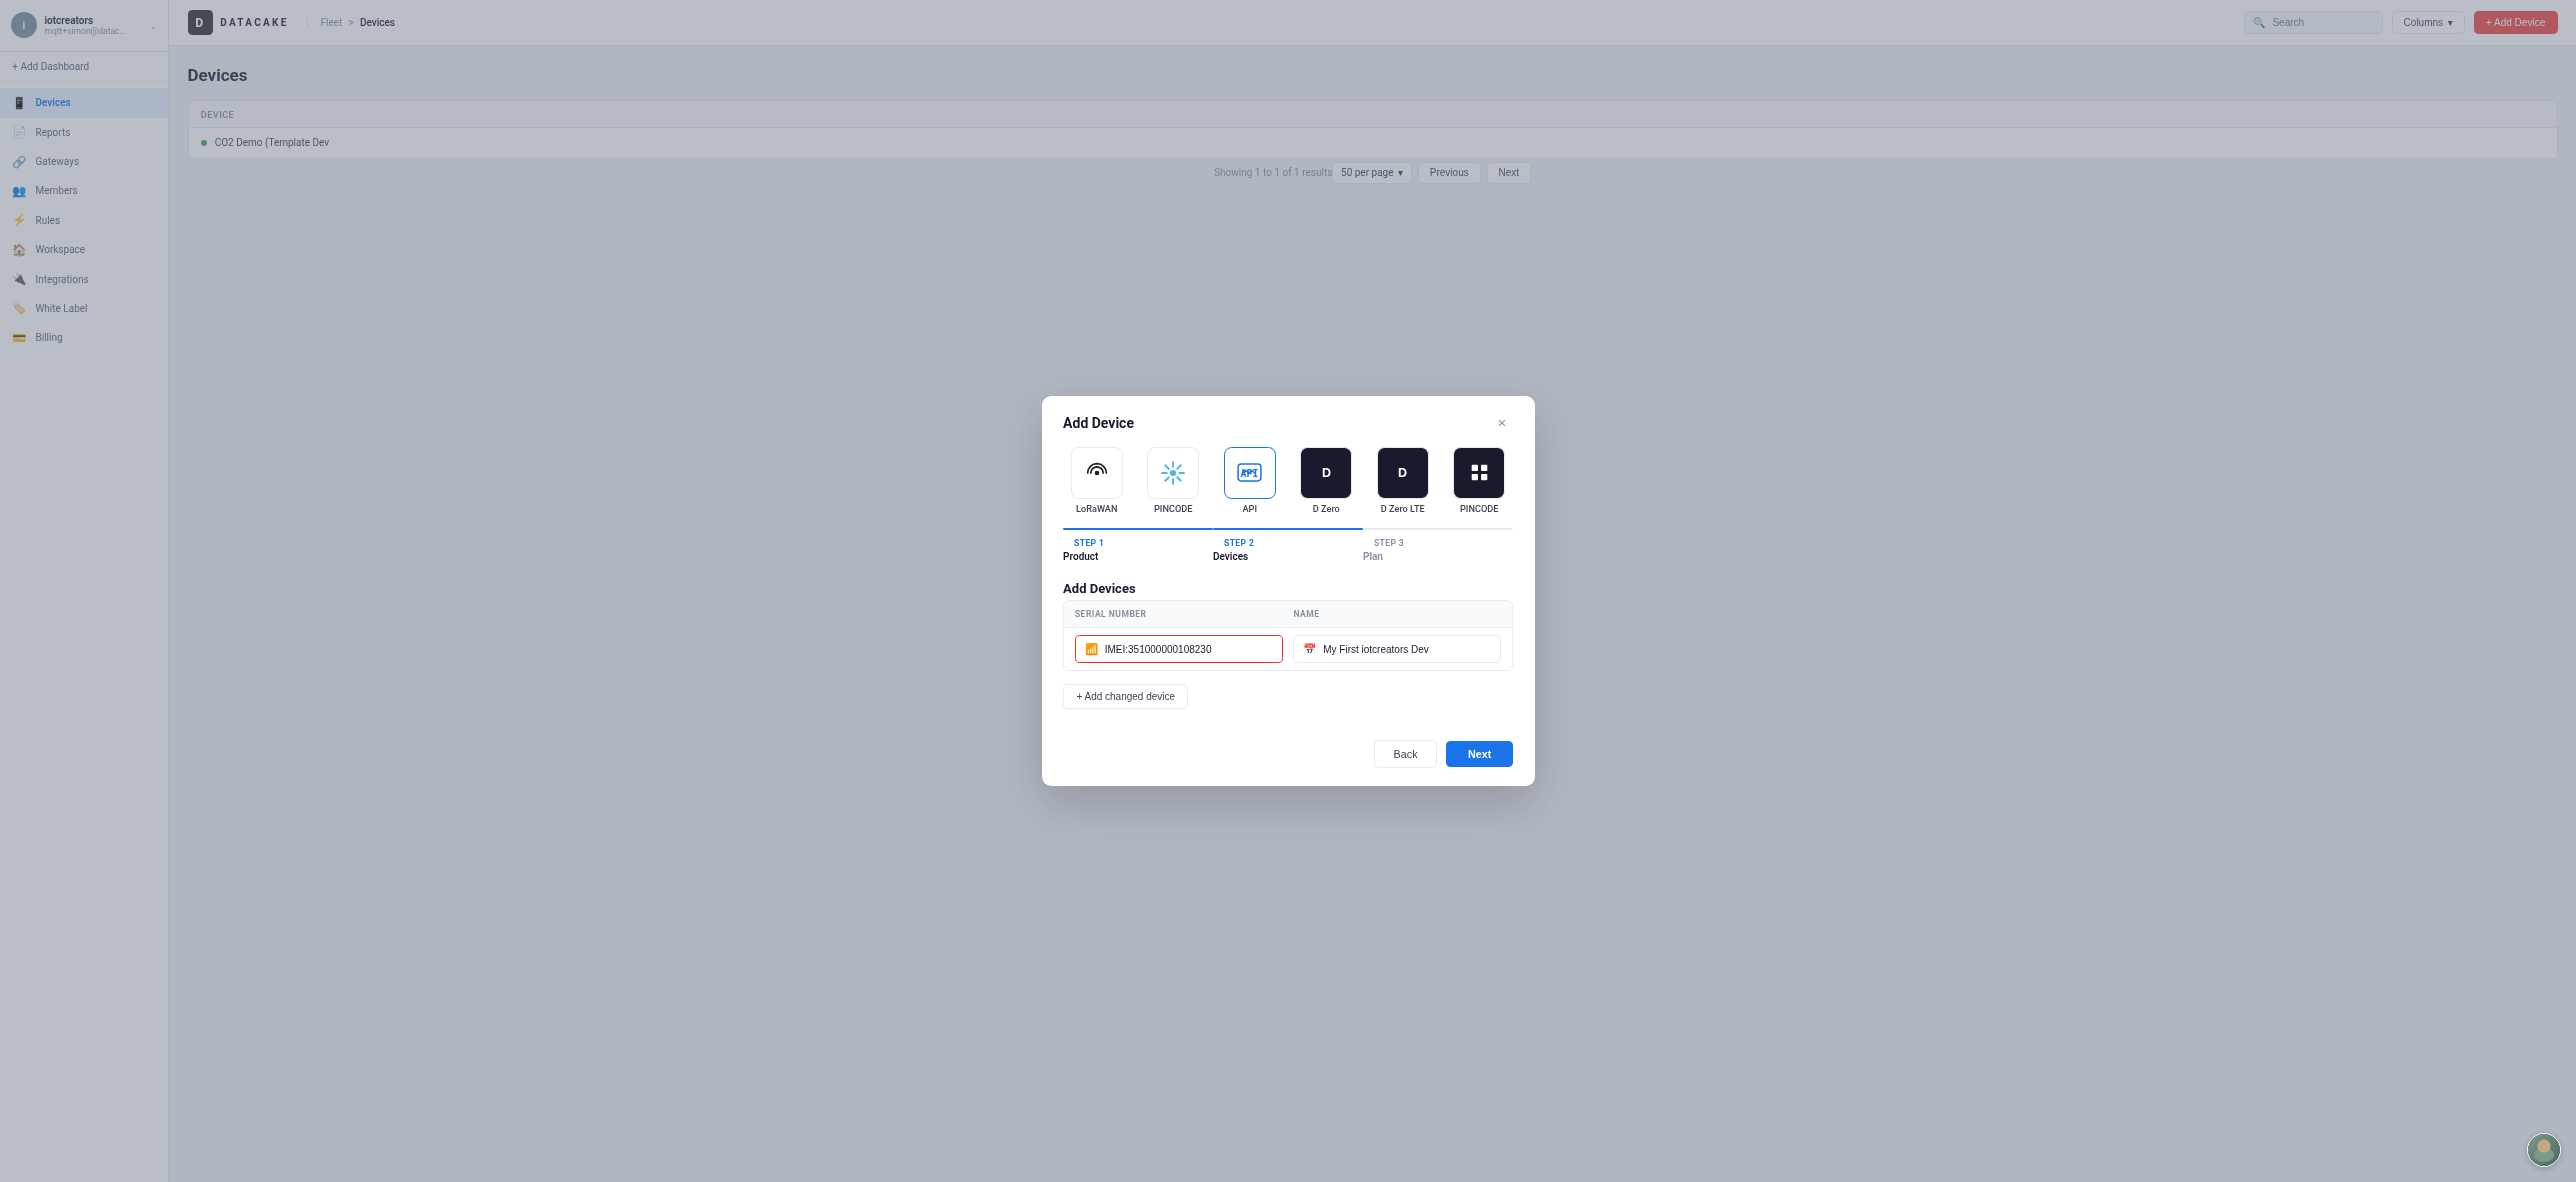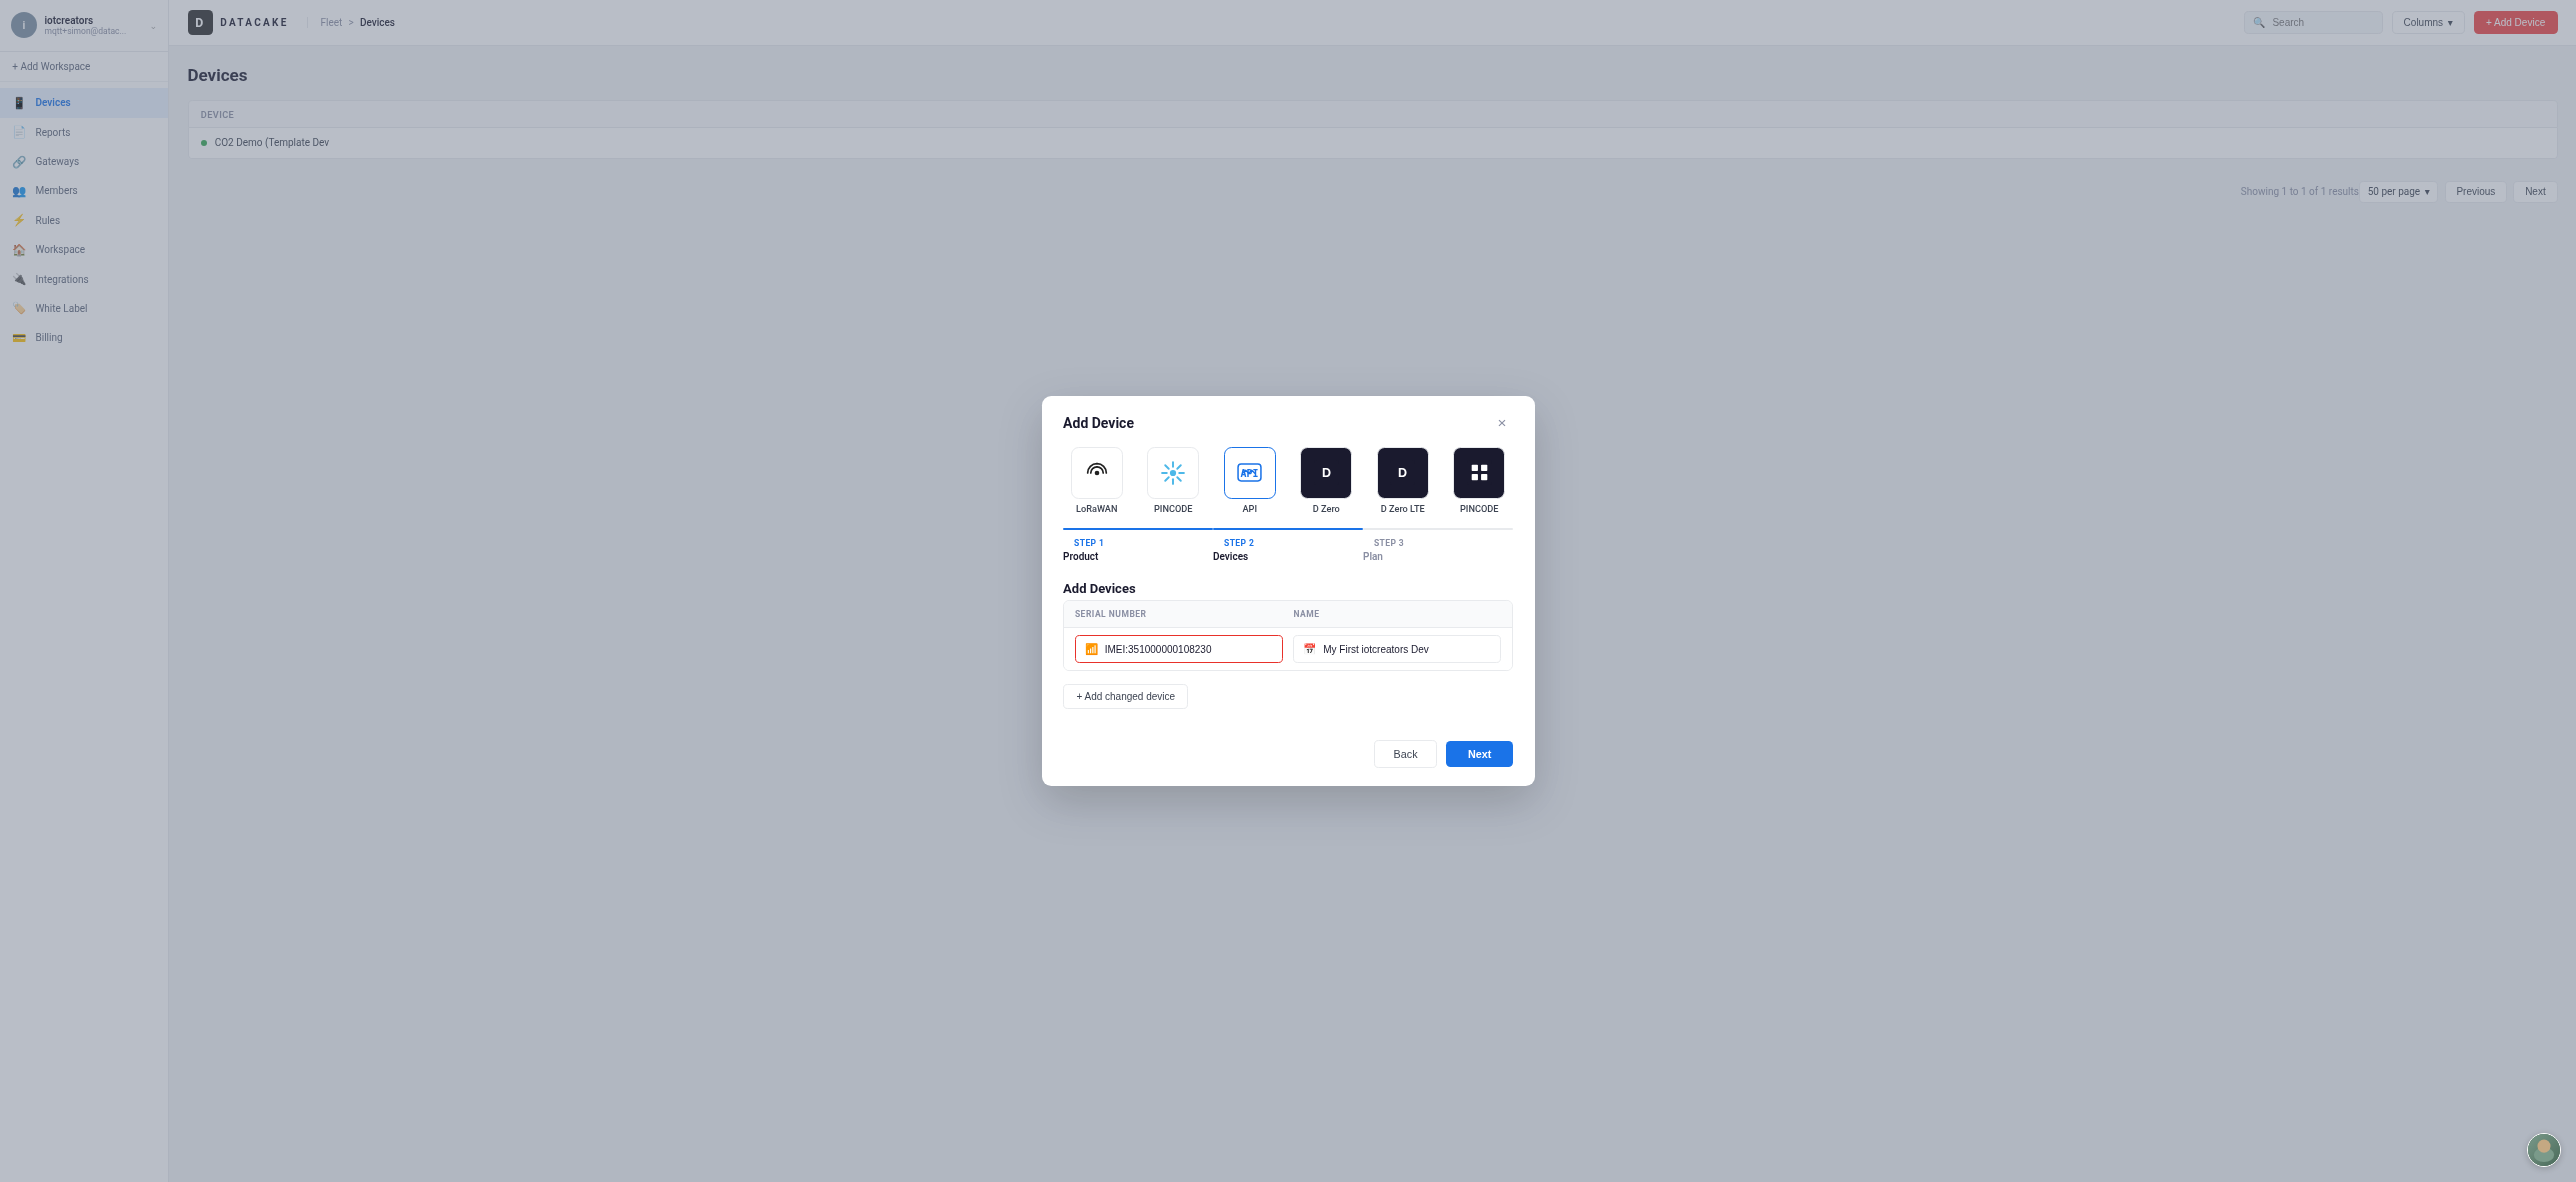--- a/index.html
+++ b/index.html
@@ -145,22 +145,22 @@
     .table-row {
       display: flex; align-items: center;
       padding: 9.2px 12.3px;
       border-bottom: 0.8px solid #f0f2f5;
       font-size: 10px; color: #3d4452;
     }
     .table-row:last-child { border-bottom: none; }
     .status-dot { width: 6.2px; height: 6.2px; border-radius: 50%; background: #34a853; margin-right: 7.7px; flex-shrink: 0; }
 
     .table-footer {
-      display: flex; align-items: center; justify-content: flex-end;
-      margin-top: 22px;
+      display: flex; align-items: center; justify-content: center;
+      margin-top: 3px;
       font-size: 10px; color: #8a8fa3;
     }
     .pagination-controls { display: flex; align-items: center; gap: 6.2px; }
     .per-page-select {
       background: #fff; border: 0.8px solid #e8eaed; border-radius: 4.6px;
       padding: 4.6px 7.7px; font-size: 10px; color: #3d4452;
       display: flex; align-items: center; gap: 4.6px; cursor: pointer;
     }
     .page-btn {
       background: #fff; border: 0.8px solid #e8eaed; border-radius: 4.6px;
@@ -361,21 +361,21 @@
 <div class="sidebar">
   <div class="sidebar-user">
     <div class="sidebar-avatar">i</div>
     <div class="sidebar-user-info">
       <div class="sidebar-username">iotcreators</div>
       <div class="sidebar-email">mqtt+simon@datac...</div>
     </div>
     <div class="sidebar-chevron">⌄</div>
   </div>
 
-  <div class="sidebar-add-dashboard">+ Add Workspace</div>
+  <div class="sidebar-add-dashboard">+ Add Dashboard</div>
 
   <nav class="sidebar-nav">
     <div class="sidebar-nav-item active">
       <div class="sidebar-nav-icon">📱</div>
       <span>Devices</span>
     </div>
     <div class="sidebar-nav-item">
       <div class="sidebar-nav-icon">📄</div>
       <span>Reports</span>
     </div>

